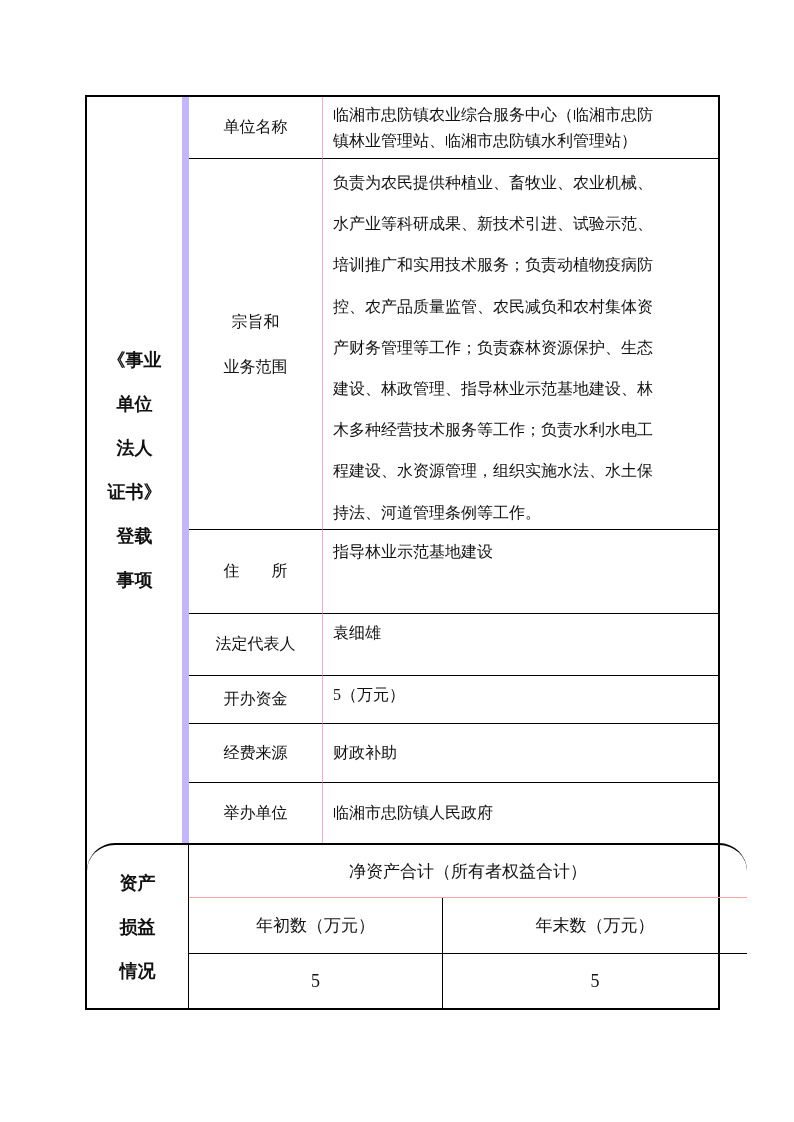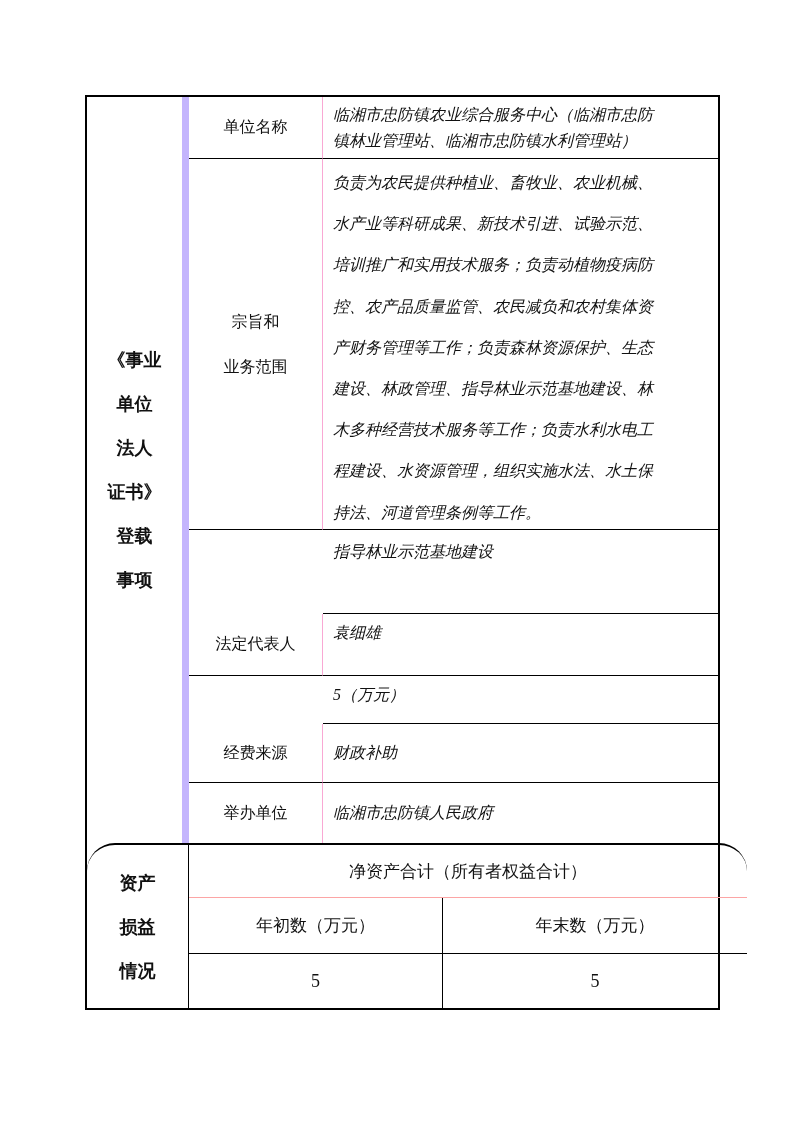--- a/index.html
+++ b/index.html
@@ -39,21 +39,21 @@
     border-right: 1px solid #f9a8d4;
     display: flex; align-items: center; justify-content: center;
     text-align: center;
     font-weight: normal; font-size: 16px;
     white-space: pre-line;
   }
   .lbl.multiline { line-height: 45px; }
   .val {
     grid-column: 3;
     font-size: 16px;
-    padding-left: 10px; padding-right: 8px; font-style: italic;
+    padding-left: 10px; padding-right: 8px;
   }
   .rb { border-bottom: 1px solid #000; }
 
   .val-unitname { display: flex; align-items: center; line-height: 26px; white-space: pre-line; }
   .val-scope   { padding-top: 3px; line-height: 41.2px; white-space: pre-line; text-align: justify; }
   .val-top     { padding-top: 12px; }
   .val-top-sm  { padding-top: 9px; }
   .val-mid     { display: flex; align-items: center; }
 
   
@@ -115,25 +115,27 @@
       <div class="val rb val-scope" style="grid-row:2">负责为农民提供种植业、畜牧业、农业机械、
 水产业等科研成果、新技术引进、试验示范、
 培训推广和实用技术服务；负责动植物疫病防
 控、农产品质量监管、农民减负和农村集体资
 产财务管理等工作；负责森林资源保护、生态
 建设、林政管理、指导林业示范基地建设、林
 木多种经营技术服务等工作；负责水利水电工
 程建设、水资源管理，组织实施水法、水土保
 持法、河道管理条例等工作。</div>
 
+      <div class="lbl rb" style="grid-row:3">住　　所</div>
       <div class="val rb val-top" style="grid-row:3">指导林业示范基地建设</div>
 
       <div class="lbl rb" style="grid-row:4">法定代表人</div>
       <div class="val rb val-top-sm" style="grid-row:4">袁细雄</div>
 
+      <div class="lbl rb" style="grid-row:5">开办资金</div>
       <div class="val rb val-top-sm" style="grid-row:5">5（万元）</div>
 
       <div class="lbl rb" style="grid-row:6">经费来源</div>
       <div class="val rb val-mid" style="grid-row:6">财政补助</div>
 
       <div class="lbl" style="grid-row:7">举办单位</div>
       <div class="val val-mid" style="grid-row:7">临湘市忠防镇人民政府</div>
     </div>
 
     <div class="assets-grid">

